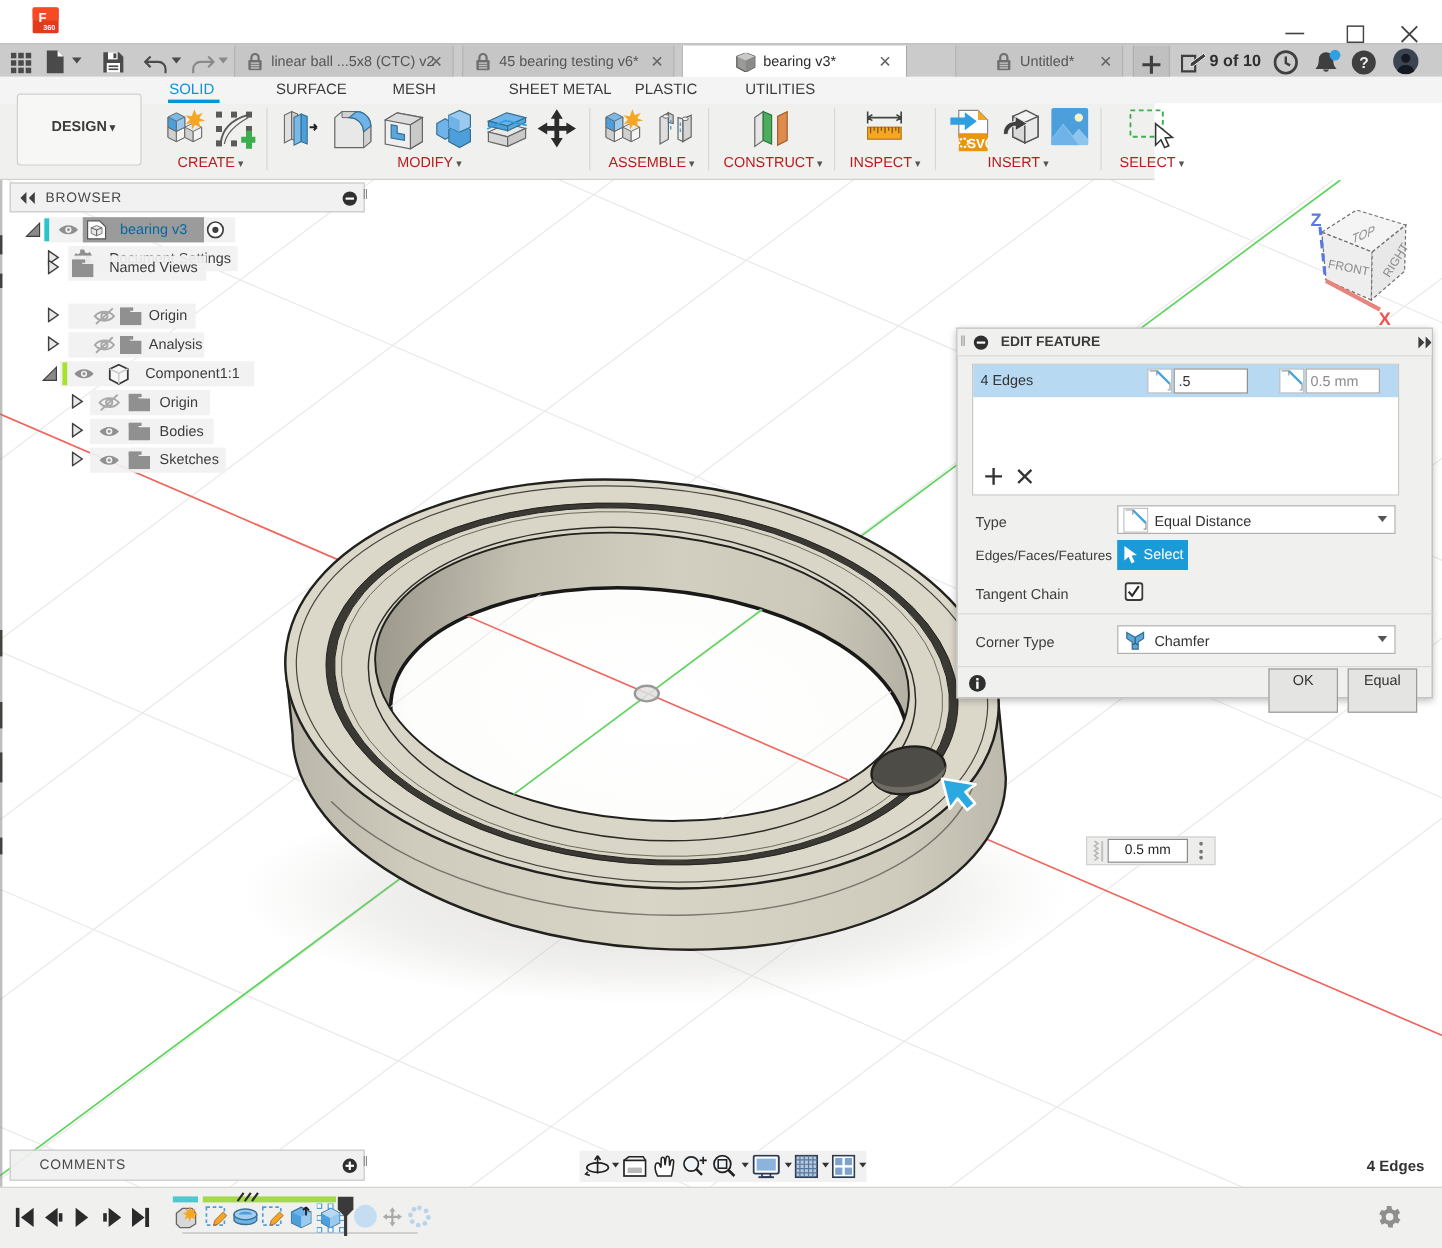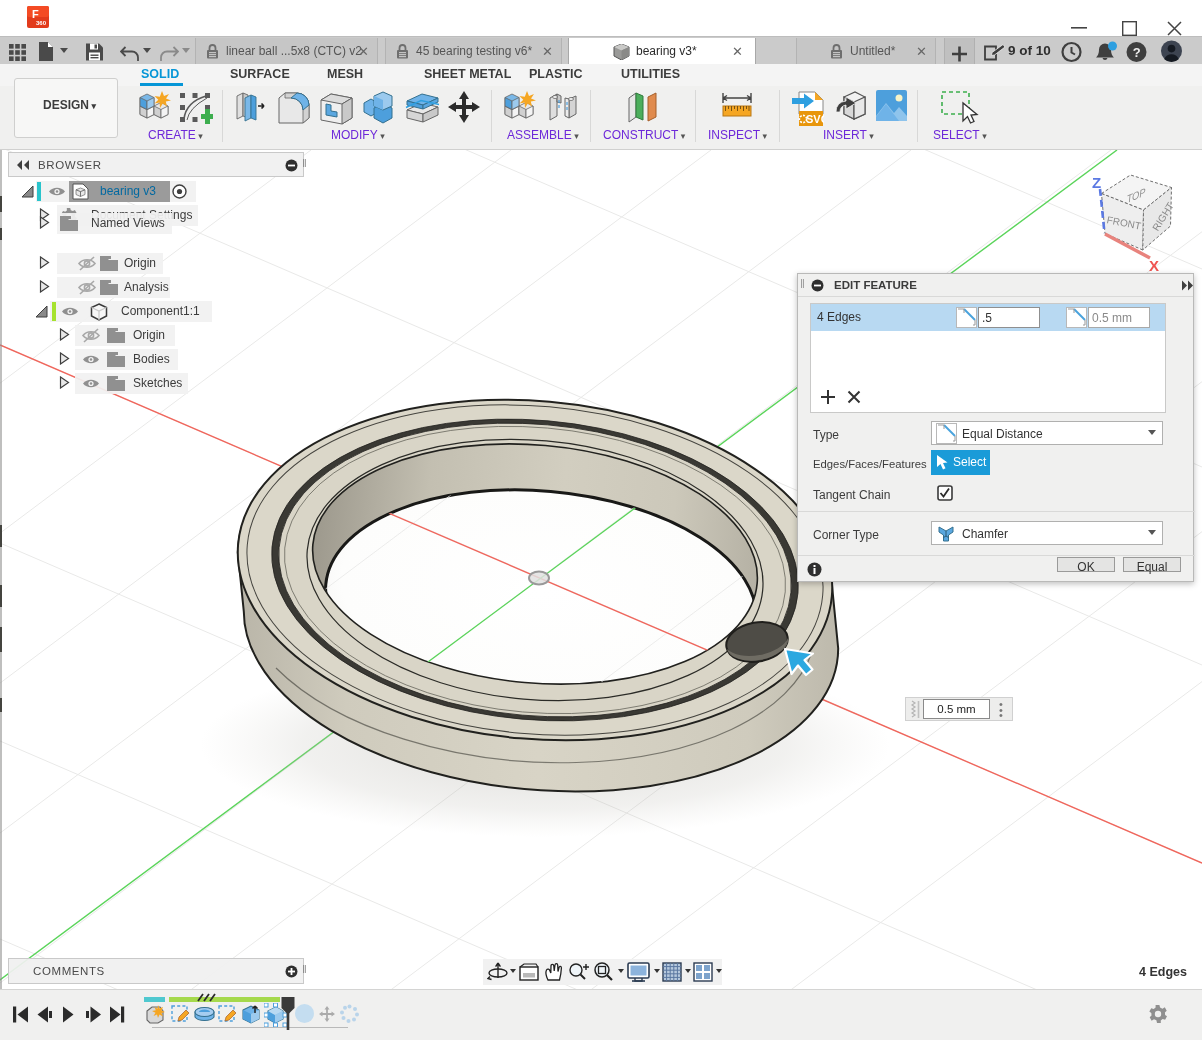--- a/index.html
+++ b/index.html
@@ -12,26 +12,26 @@
 
 #tabbar { position:absolute; left:0; top:36px; width:1202px; height:28px; background:#cbcbcb; border-top:1px solid #bdbdbd; }
 .tbicon { position:absolute; top:3px; height:22px; color:#4a4a4a; }
 .doctab { position:absolute; top:1px; height:27px; background:#c6c6c6; border-left:1px solid #b3b3b3; border-right:1px solid #b3b3b3; font-size:12px; color:#555; }
 .doctab .lk { position:absolute; left:10px; top:6px; }
 .doctab .tx { position:absolute; left:30px; top:6px; white-space:nowrap; }
 .doctab .cl { position:absolute; right:8px; top:6px; color:#666; font-size:13px; }
 #tab3 { background:#ffffff; color:#333; border-left:1px solid #a8a8a8; border-right:1px solid #a8a8a8; }
 
 #ribbontabs { position:absolute; left:0; top:64px; width:1202px; height:22px; background:#f4f4f4; }
-#ribbontabs .rt { position:absolute; top:3px; font-size:12.5px; font-weight:bold; color:#3c3c3c; }
+#ribbontabs .rt { position:absolute; top:3px; font-size:12.5px; font-weight:normal; color:#3c3c3c; }
 #ribbontabs .rt.active { color:#0696d7; }
 #solidline { position:absolute; left:140px; top:83px; width:43px; height:3px; background:#0696d7; }
-#ribbon { position:absolute; left:0; top:86px; width:1202px; height:64px; background:#f0f0ef; border-bottom:1px solid #d0d0cf; }
+#ribbon { position:absolute; left:0; top:86px; width:962px; height:64px; background:#f0f0ef; border-bottom:1px solid #d0d0cf; }
 .rsep { position:absolute; top:4px; width:1px; height:52px; background:#d8d8d7; }
-.rlabel { position:absolute; top:42px; font-size:12px; color:#6d28d9; white-space:nowrap; }
+.rlabel { position:absolute; top:42px; font-size:12px; color:#b91c1c; white-space:nowrap; }
 .rlabel:after { content:" \25BE"; font-size:9px; color:#555; }
 #designbox { position:absolute; left:14px; top:-8px; width:104px; height:60px; background:#f7f7f6; border:1px solid #cfcfce; border-radius:3px; }
 #designbox span { position:absolute; left:28px; top:19px; font-size:12px; font-weight:bold; color:#3c3c3c; }
 #designbox span:after { content:" \25BE"; font-size:9px; }
 .ricon { position:absolute; top:4px; }
 
 .panel { position:absolute; background:rgba(240,240,240,0.93); }
 #browserhead { left:8px; top:152px; width:296px; height:25px; border:1px solid #c9c9c9; font-size:11.5px; color:#4a4a4a; }
 #commentsbar { left:8px; top:958px; width:296px; height:26px; border:1px solid #c9c9c9; font-size:11.5px; color:#4a4a4a; }
 .trow { position:absolute; height:21px; background:rgba(241,241,241,0.93); font-size:12px; color:#3c3c3c; }
@@ -40,21 +40,21 @@
 
 #dialog { position:absolute; left:797px; top:273px; width:397px; height:309px; background:#f0f0ef; border:1px solid #b9b9b8; box-shadow:0 2px 6px rgba(0,0,0,0.25); }
 #dlghead { position:absolute; left:0; top:0; width:100%; height:23px; background:#f0f0ef; border-bottom:1px solid #d9d9d8; }
 #dlghead .t { position:absolute; left:36px; top:5px; font-size:11.5px; font-weight:bold; color:#3c3c3c; }
 #dlgtable { position:absolute; left:12px; top:29px; width:356px; height:110px; background:#fff; border:1px solid #c9c9c8; }
 #dlgrow { position:absolute; left:0; top:0; width:354px; height:27px; background:#b8d9f2; font-size:12px; color:#333; }
 .dfield { position:absolute; height:21px; background:#fff; border:1px solid #a9a9a8; font-size:12px; color:#333; }
 .dlabel { position:absolute; left:15px; font-size:12px; color:#3c3c3c; }
 .ddrop { position:absolute; left:133px; width:232px; height:24px; background:#fff; border:1px solid #b0b0af; font-size:12px; color:#333; }
 .ddrop .car { position:absolute; right:6px; top:8px; width:0; height:0; border-left:4px solid transparent; border-right:4px solid transparent; border-top:5px solid #555; }
-.dbtn { position:absolute; top:283px; width:58px; height:15px; background:#e4e4e3; border:1px solid #9a9a99; font-size:12px; color:#333; text-align:center; line-height:19px; }
+.dbtn { position:absolute; top:283px; width:58px; height:37px; background:#e4e4e3; border:1px solid #9a9a99; font-size:12px; color:#333; text-align:center; line-height:19px; }
 
 #timeline { position:absolute; left:0; top:989px; width:1202px; height:51px; background:#f0f0ef; border-top:1px solid #d4d4d3; }
 
 #floatin { position:absolute; left:905px; top:697px; width:108px; height:24px; background:#ededec; border:1px solid #d0d0d0; }
 #floatin .fi { position:absolute; left:17px; top:1px; width:67px; height:20px; background:#fff; border:1px solid #8a8a8a; font-size:11.5px; color:#222; text-align:center; line-height:19px; }
 </style>
 </head>
 <body>
 <div id="app">
 <svg id="viewport" class="abs" style="left:0;top:150px;" width="1202" height="840" viewBox="0 150 1202 840">

